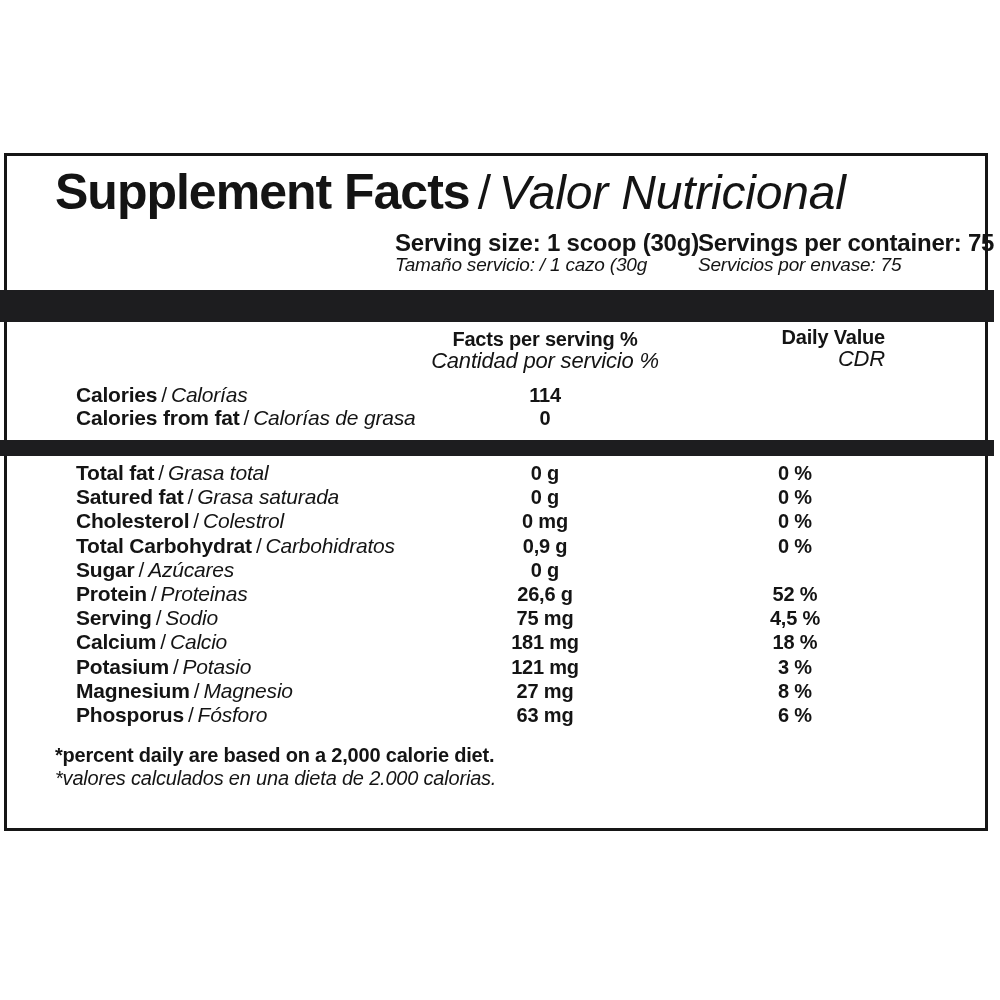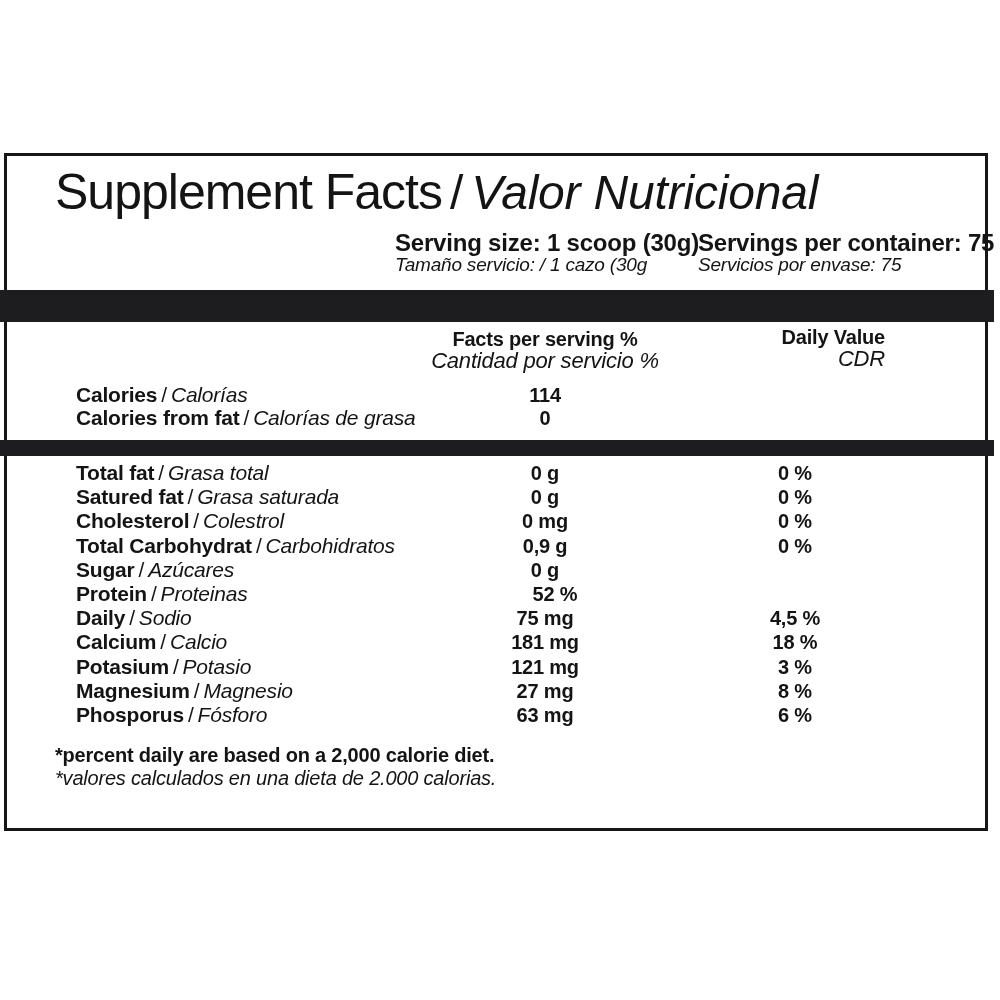--- a/index.html
+++ b/index.html
@@ -24,21 +24,21 @@
     position:absolute;left:4px;top:153px;
     width:984px;height:678px;
     border:3px solid var(--border);
     background:transparent;
   }
 
   .title{
     position:absolute;left:55px;top:166px;
     white-space:nowrap;line-height:52px;
   }
-  .t-en{font-weight:normal;font-size:50px;letter-spacing:-1px;text-align:center;}
+  .t-en{font-weight:bold;font-size:50px;letter-spacing:-1px;text-align:center;}
   .t-sep{font-size:48px;margin:0 8px;font-weight:normal;}
   .t-es{font-size:48px;font-style:italic;}
 
   .serving-left{position:absolute;left:395px;top:232px;line-height:22px;}
   .serving-right{position:absolute;left:698px;top:232px;line-height:22px;}
   .sv-en{font-weight:bold;font-size:24px;}
   .sv-es{font-style:italic;font-size:19px;}
 
   .bar{position:absolute;left:0;width:994px;background:var(--bar);}
   .bar-thick{top:290px;height:32px;}
@@ -141,25 +141,26 @@
   </div>
 
   <div class="row">
     <div class="c-name"><span class="n-en">Sugar</span><span class="n-sep">/</span><span class="n-es">Azúcares</span></div>
     <div class="c-amt">0 g</div>
     <div class="c-dv"></div>
   </div>
 
   <div class="row">
     <div class="c-name"><span class="n-en">Protein</span><span class="n-sep">/</span><span class="n-es">Proteinas</span></div>
+    <div class="c-amt">26,6 g</div>
     <div class="c-dv">52 %</div>
   </div>
 
   <div class="row">
-    <div class="c-name"><span class="n-en">Daily</span><span class="n-sep">/</span><span class="n-es">Sodio</span></div>
+    <div class="c-name"><span class="n-en">Serving</span><span class="n-sep">/</span><span class="n-es">Sodio</span></div>
     <div class="c-amt">75 mg</div>
     <div class="c-dv">4,5 %</div>
   </div>
 
   <div class="row">
     <div class="c-name"><span class="n-en">Calcium</span><span class="n-sep">/</span><span class="n-es">Calcio</span></div>
     <div class="c-amt">181 mg</div>
     <div class="c-dv">18 %</div>
   </div>
 

